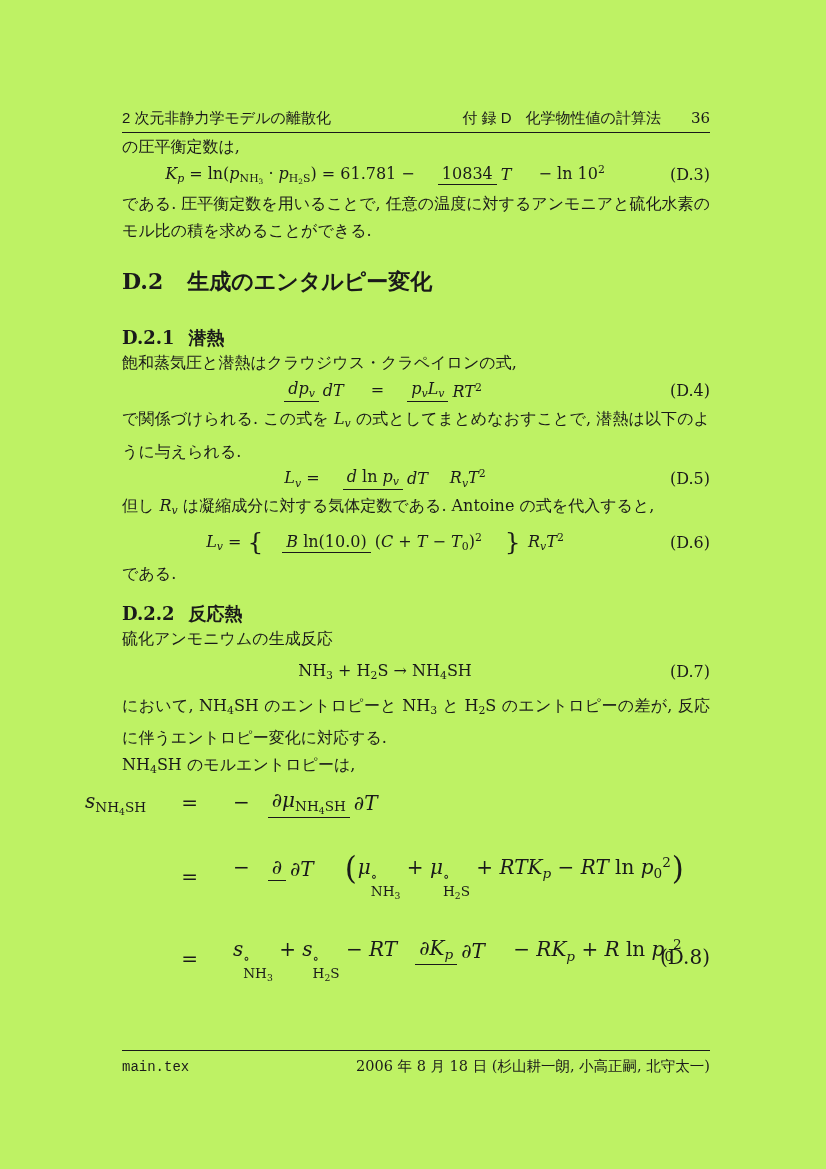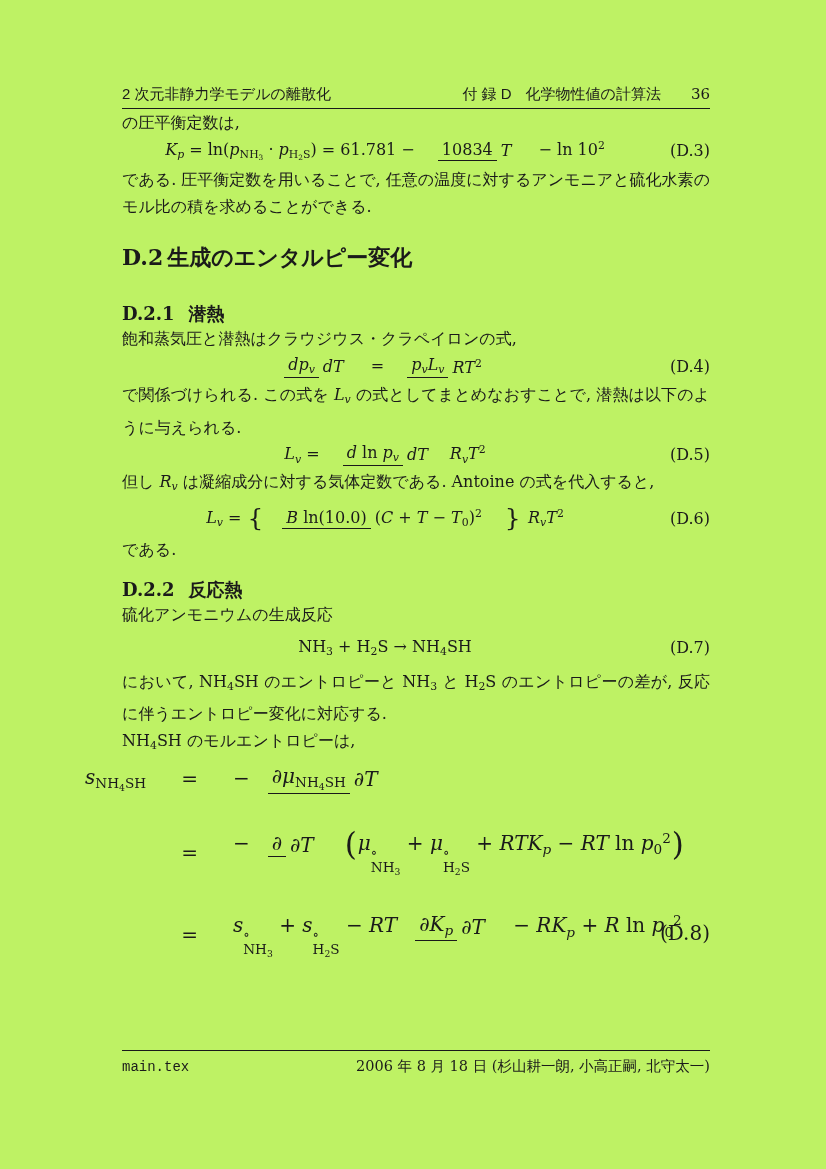--- a/index.html
+++ b/index.html
@@ -11,34 +11,34 @@
   }
   .content { position: absolute; left: 122px; top: 0; width: 588px; }
 
   
   .running-head {
     display: flex; justify-content: space-between; align-items: baseline;
     margin-top: 84px; padding-bottom: 4px; border-bottom: 1px solid #1a1a1a;
     font-size: 15px; line-height: 20px;
   }
   .rh-left, .rh-app { font-family: "Liberation Sans", "DejaVu Sans", sans-serif; }
-  .rh-right { display: flex; align-items: baseline; }
+  .rh-right { display: flex; align-items: baseline; margin-top: 24px; }
   .rh-app + .rh-app { margin-left: 14px; }
   .rh-page { margin-left: 30px; font-family: "DejaVu Serif", serif; }
 
   
   p.body { margin: 0; font-size: 16px; line-height: 27px; text-align: justify; }
   .p-intro { margin-top: 32px; }
   .p-clausius { margin-top: 20px; }
   .p-formation { margin-top: 22px; }
   .p-molar { margin-top: 10px; }
 
   
   .h-sec { margin-top: 24px; font-weight: bold; font-size: 22px; line-height: 26px; }
-  .h-sec .hnum { font-family: "DejaVu Serif", serif; margin-right: 4px; }
+  .h-sec .hnum { font-family: "DejaVu Serif", serif; margin-right: 24px; }
   .h-sec .htitle { font-family: "Liberation Sans", "DejaVu Sans", sans-serif; }
   .h-sub { font-weight: bold; font-size: 18px; line-height: 22px; }
   .h-sub .hnum { font-family: "DejaVu Serif", serif; margin-right: 14px; }
   .h-sub .htitle { font-family: "Liberation Sans", "DejaVu Sans", sans-serif; }
   .h-d21 { margin-top: 32px; }
   .h-d22 { margin-top: 16px; }
 
   
   .equation {
     position: relative; display: flex; justify-content: center; align-items: center;

